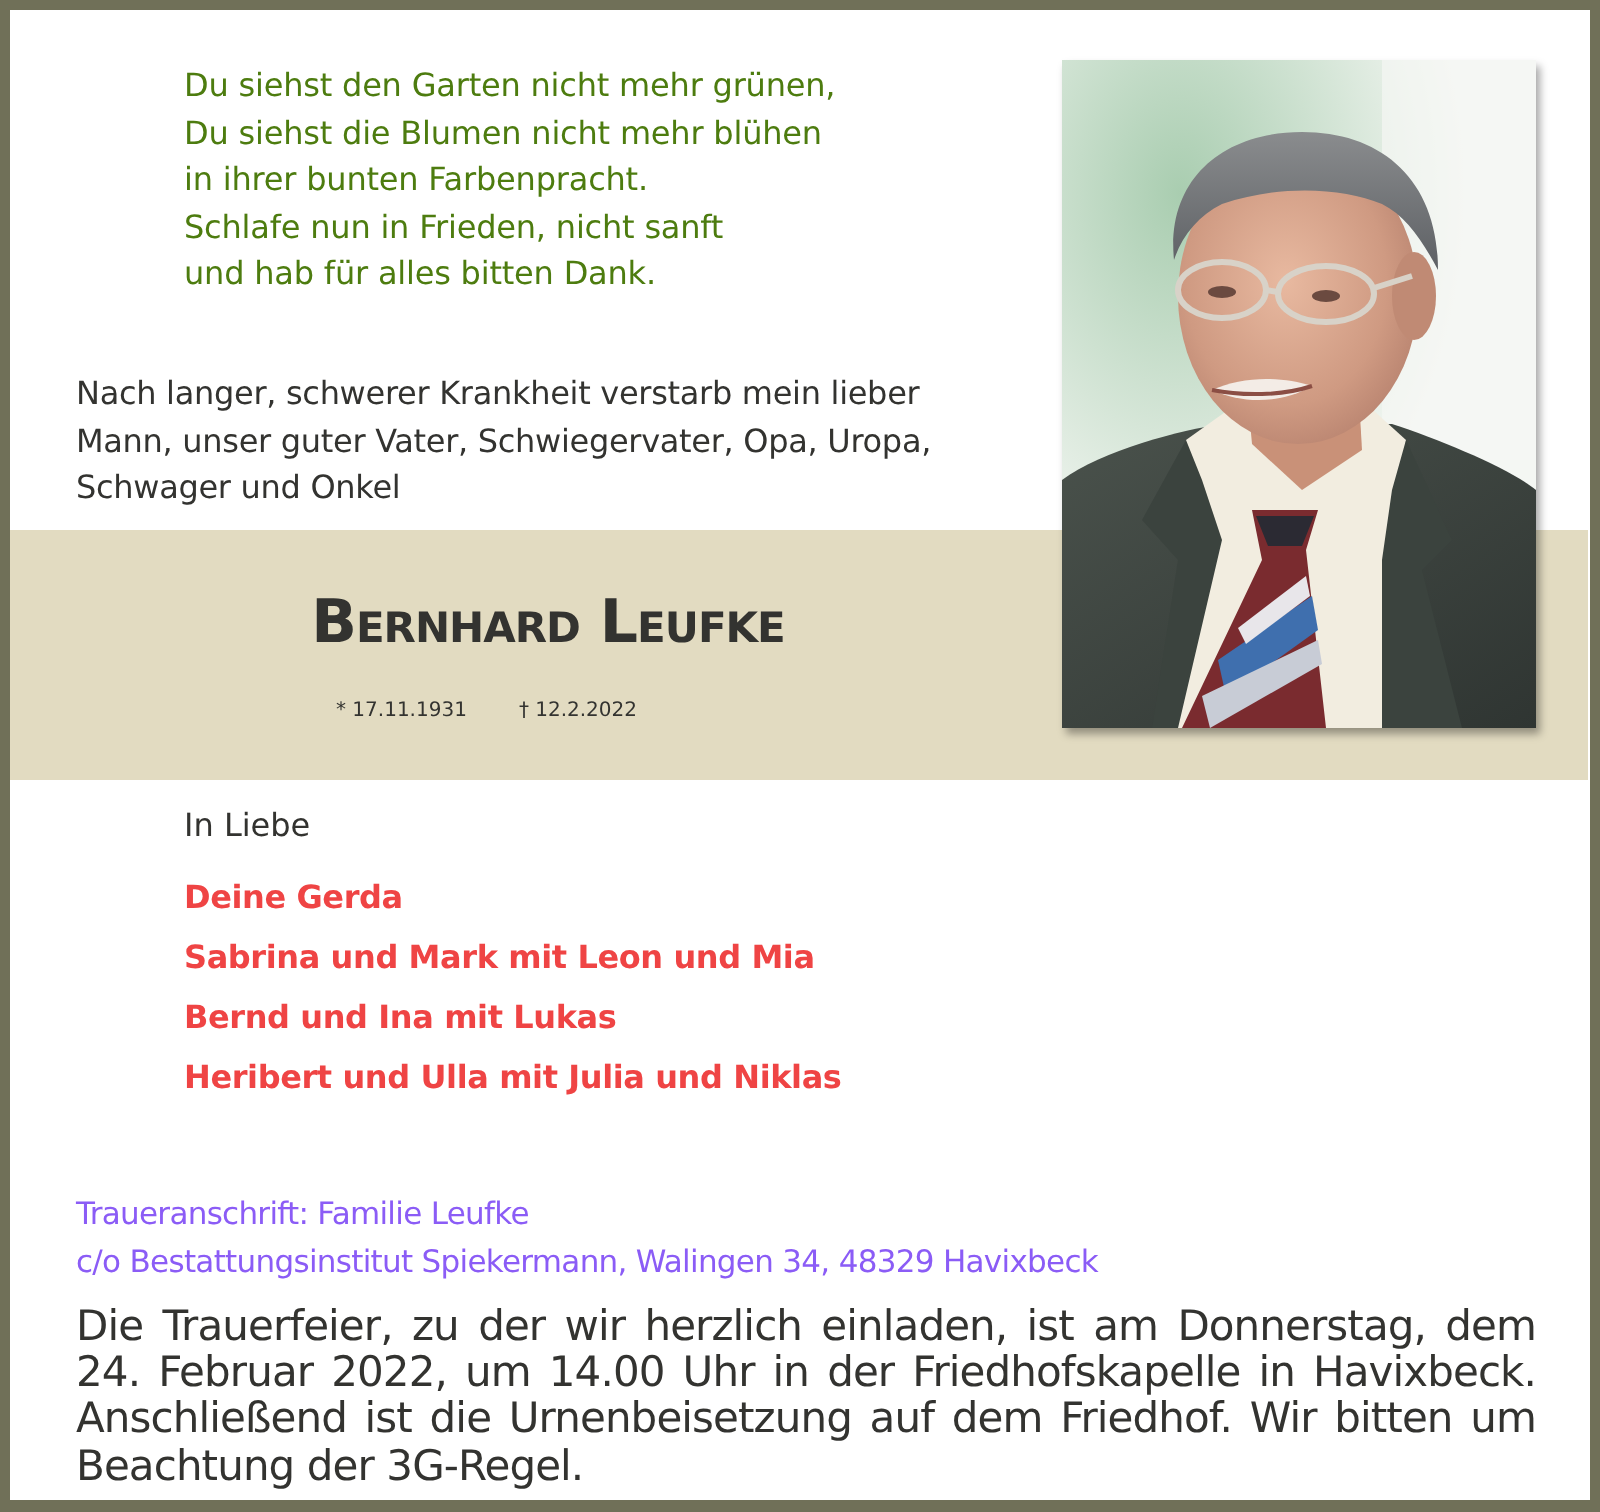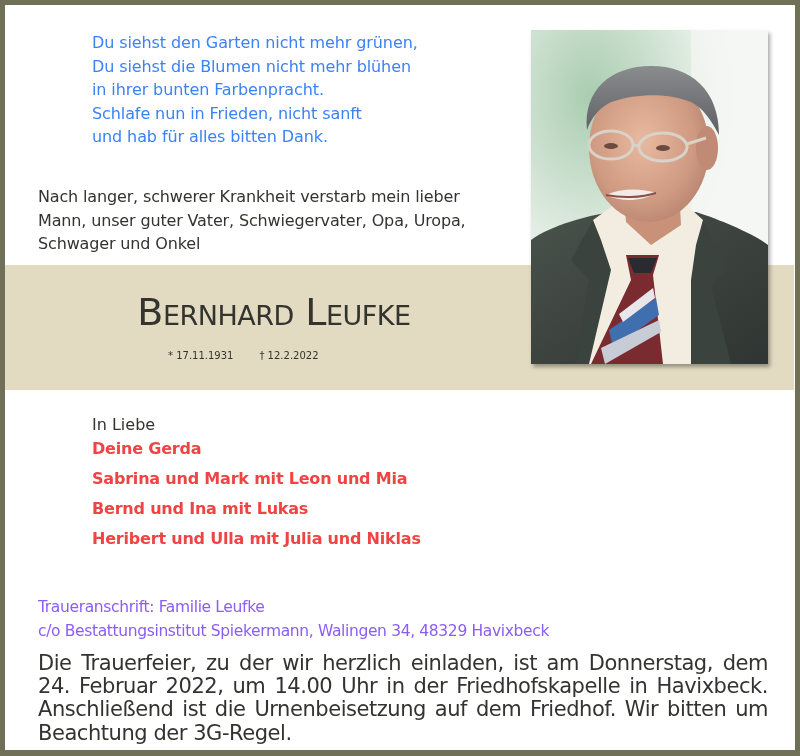--- a/index.html
+++ b/index.html
@@ -34,42 +34,42 @@
       height: 125px;
       background: #e2dbc1;
     }
     .poem {
       position: absolute;
       left: 92px;
       top: 31px;
       font-size: 16px;
       line-height: 23.6px;
       letter-spacing: -0.1px;
-      color: #3b82f6;
+      color: #4d7c0f;
     }
     .poem div { white-space: nowrap; }
     .intro {
       position: absolute;
       left: 38px;
       top: 185px;
       width: 480px;
       font-size: 16px;
       line-height: 23.6px;
       letter-spacing: -0.15px;
       color: #333330;
     }
     .intro div { white-space: nowrap; }
     .name {
       position: absolute;
       left: 88px;
       top: 288px;
       width: 372px;
       text-align: center;
-      font-size: 38px;
-      font-weight: normal;
+      font-size: 30px;
+      font-weight: bold;
       font-variant: small-caps;
       letter-spacing: -0.5px;
       color: #333330;
       white-space: nowrap;
       line-height: 48px;
     }
     .dates {
       position: absolute;
       left: 168px;
       top: 346px;
@@ -87,21 +87,21 @@
       width: 237px;
       height: 334px;
       overflow: hidden;
       box-shadow: 2px 3px 4px rgba(0,0,0,0.35);
       background: linear-gradient(135deg, #cfe2d2 0%, #9ec4a3 22%, #e9f1ea 48%, #f6f8f5 70%, #d9e7dc 100%);
     }
     .photo svg { display: block; }
     .inliebe {
       position: absolute;
       left: 92px;
-      top: 414px;
+      top: 402px;
       font-size: 16px;
       line-height: 22px;
       color: #333330;
     }
     .family {
       position: absolute;
       left: 92px;
       top: 437px;
       font-size: 16px;
       font-weight: bold;

